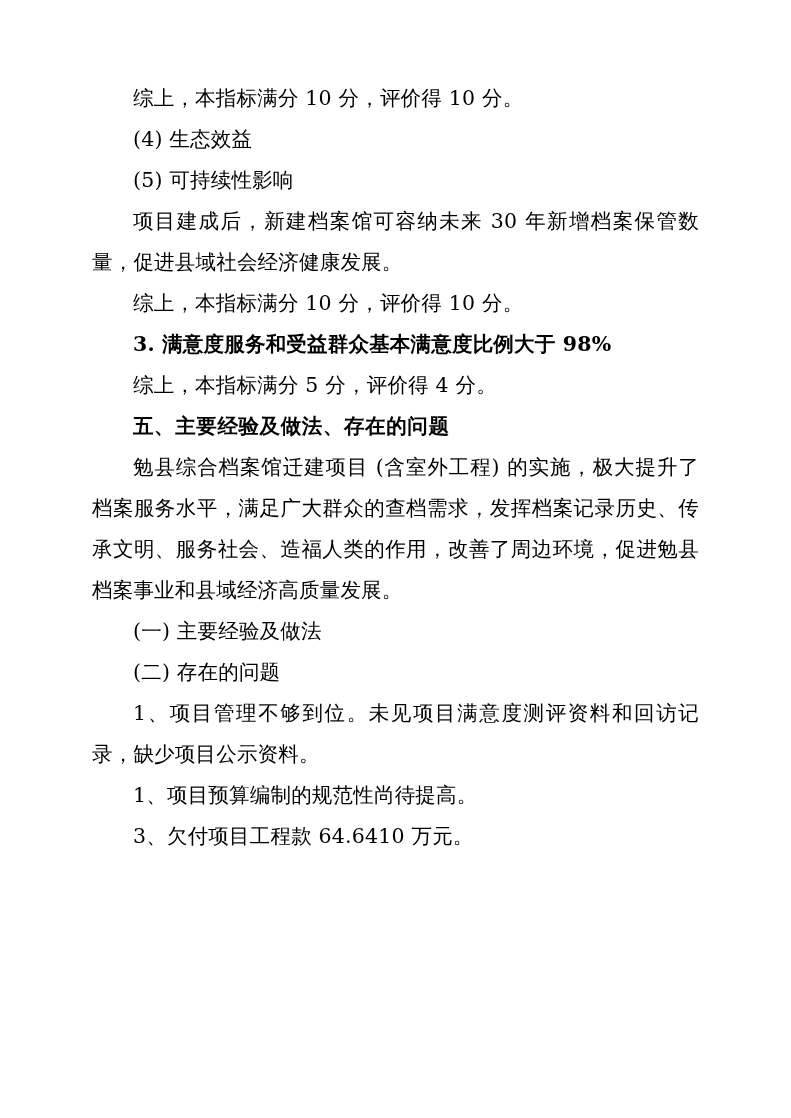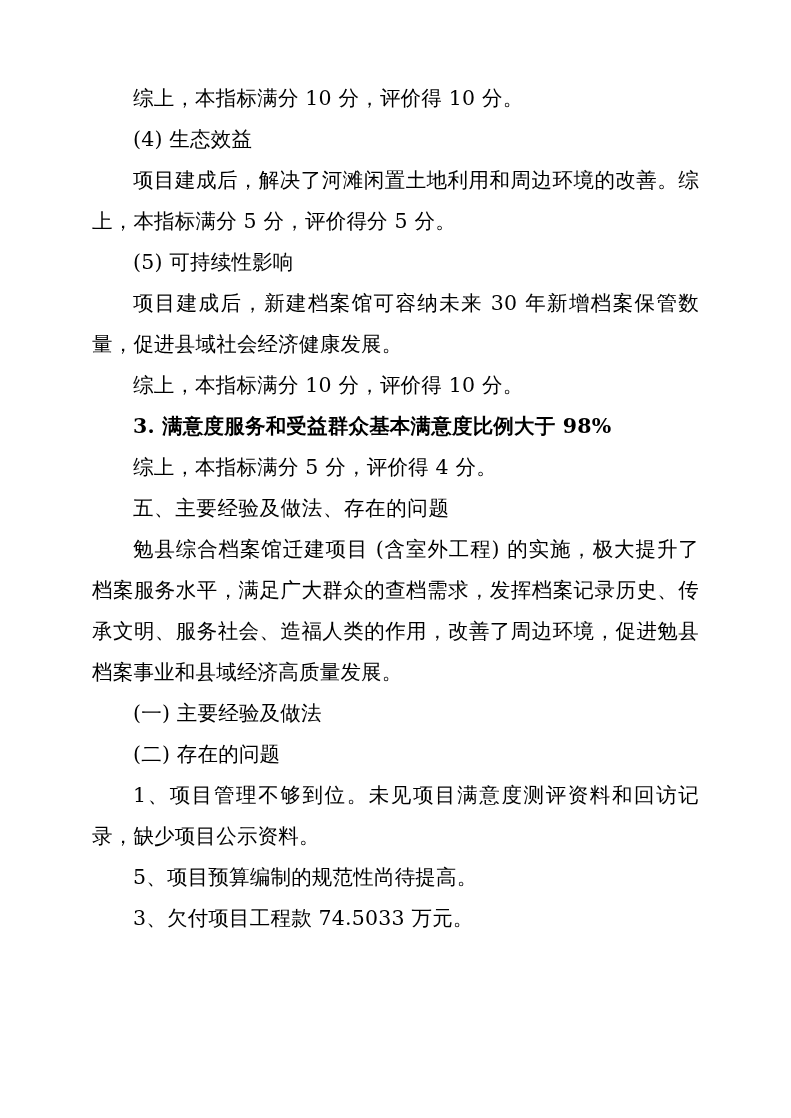--- a/index.html
+++ b/index.html
@@ -30,38 +30,37 @@
   }
   p {
     margin: 0;
     padding: 0;
   }
   .indent {
     text-indent: 2em;
   }
   .heading {
     text-indent: 2em;
-    font-weight: normal;
+    font-weight: bold;
     letter-spacing: 0.6px;
   }
   .bold-run {
     font-weight: bold;
   }
 </style>
 </head>
 <body>
 
 <div class="page">
   <div class="doc-body">
 
     <p class="indent">综上，本指标满分 10 分，评价得 10 分。</p>
 
     <p class="indent">(4) 生态效益</p>
 
-    <p class="indent">项目建成后，解决了河滩闲置土地利用和周边环境的改善。综上，本指标满分 5 分，评价得分 5 分。</p>
 
     <p class="indent">(5) 可持续性影响</p>
 
     <p class="indent">项目建成后，新建档案馆可容纳未来 30 年新增档案保管数量，促进县域社会经济健康发展。</p>
 
     <p class="indent">综上，本指标满分 10 分，评价得 10 分。</p>
 
     <p class="indent bold-run">3. 满意度服务和受益群众基本满意度比例大于 98%</p>
 
 
@@ -70,18 +69,18 @@
     <p class="heading">五、主要经验及做法、存在的问题</p>
 
     <p class="indent">勉县综合档案馆迁建项目 (含室外工程) 的实施，极大提升了档案服务水平，满足广大群众的查档需求，发挥档案记录历史、传承文明、服务社会、造福人类的作用，改善了周边环境，促进勉县档案事业和县域经济高质量发展。</p>
 
     <p class="indent">(一) 主要经验及做法</p>
 
     <p class="indent">(二) 存在的问题</p>
 
     <p class="indent">1、项目管理不够到位。未见项目满意度测评资料和回访记录，缺少项目公示资料。</p>
 
-    <p class="indent">5、项目预算编制的规范性尚待提高。</p>
+    <p class="indent">1、项目预算编制的规范性尚待提高。</p>
 
-    <p class="indent">3、欠付项目工程款 74.5033 万元。</p>
+    <p class="indent">3、欠付项目工程款 64.6410 万元。</p>
 
   </div>
 </div>
 
 </body></html>

